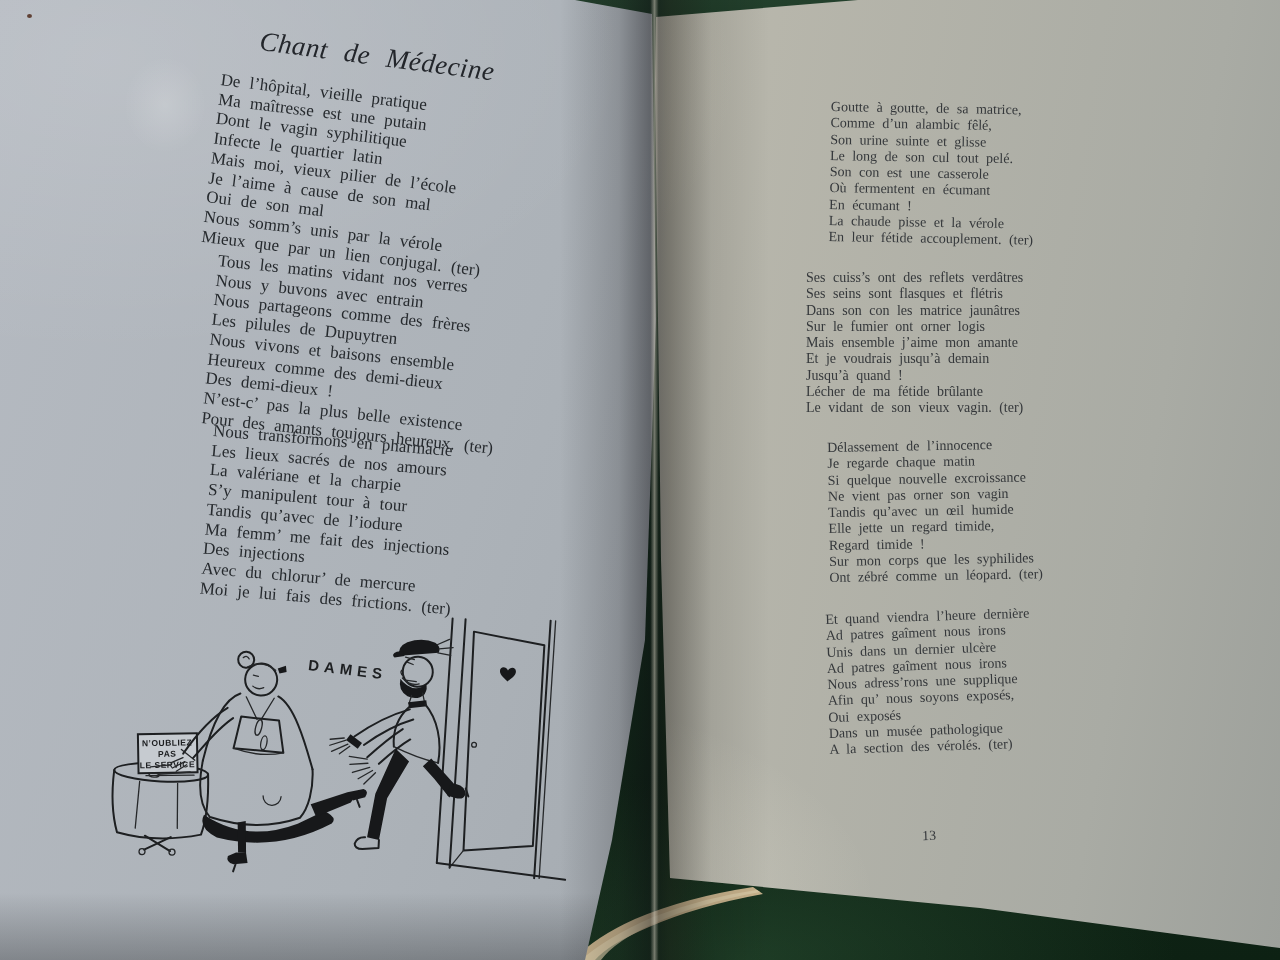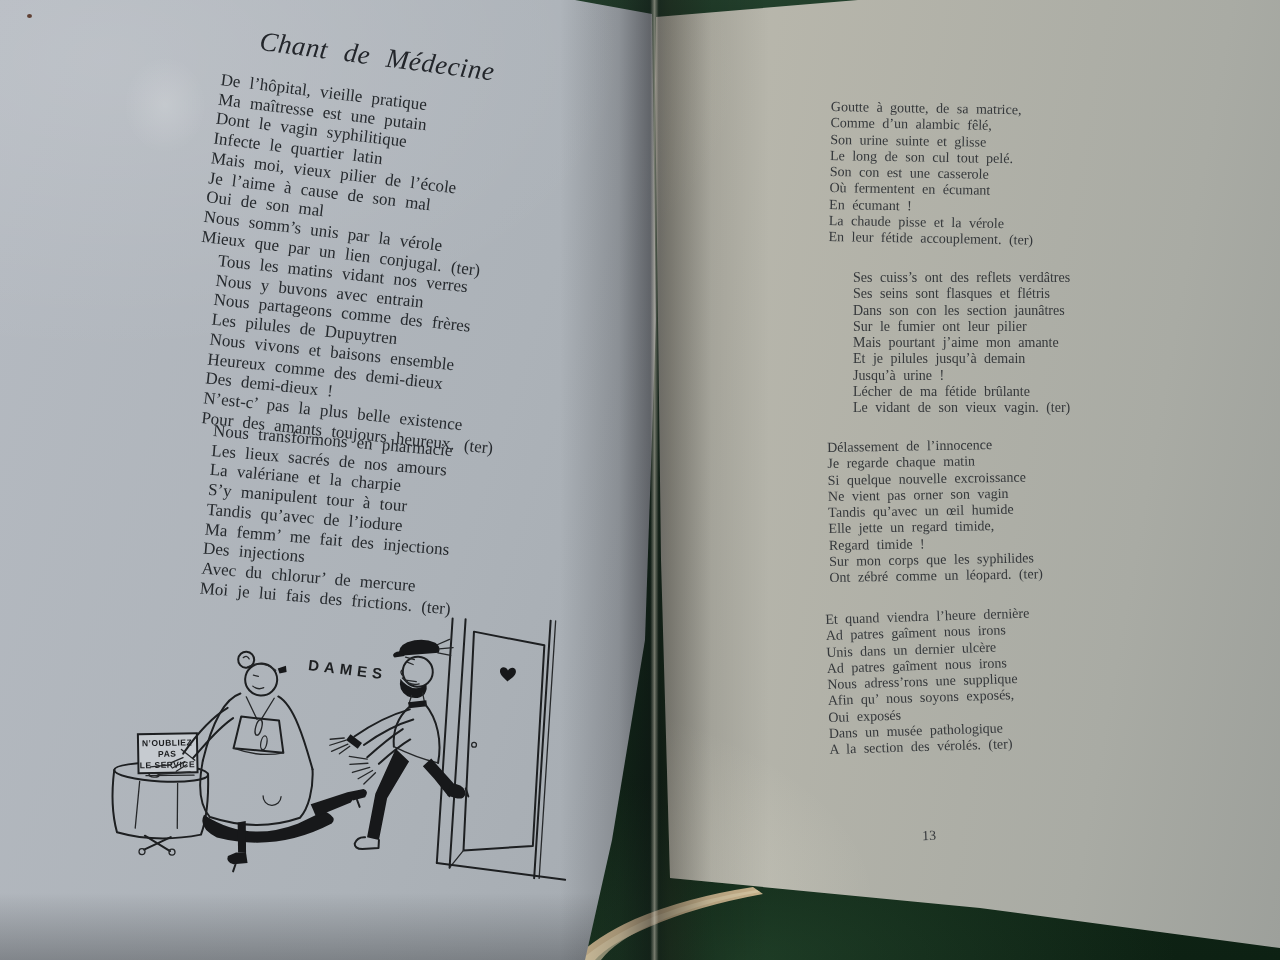--- a/index.html
+++ b/index.html
@@ -37,21 +37,21 @@
     color:#23262b;letter-spacing:0.5px;word-spacing:9px;transform:rotate(7.5deg);
     transform-origin:left top;white-space:nowrap;}
   .lp,.rp{position:absolute;inset:0;}
   .stanza{position:absolute;white-space:nowrap;transform-origin:left top;}
   .lp .stanza{font-size:17px;line-height:19.7px;color:#262a2e;word-spacing:5px;}
   .rp .stanza{font-size:14px;line-height:16.3px;color:#35383b;word-spacing:4px;}
   .lp .stanza:nth-child(1){left:222px;top:70px;transform:rotate(7deg);}
   .lp .stanza:nth-child(2){left:219px;top:251px;transform:rotate(6deg);}
   .lp .stanza:nth-child(3){left:214px;top:421px;transform:rotate(4.8deg);}
   .rp .stanza:nth-child(1){left:831px;top:99px;transform:rotate(1deg);}
-  .rp .stanza:nth-child(2){left:853px;top:270px;}
+  .rp .stanza:nth-child(2){left:806px;top:270px;}
   .rp .stanza:nth-child(3){left:827px;top:440px;transform:rotate(-1deg);}
   .rp .stanza:nth-child(4){left:825px;top:612px;transform:rotate(-1.8deg);}
   .folio{position:absolute;left:922px;top:828px;font-size:14px;color:#33363a;
     transform:rotate(-1.8deg);}
   
   .illus{position:absolute;left:100px;top:583px;z-index:3;transform:rotate(3deg);
     transform-origin:left top;}
   .illus svg{display:block;}
   .ln{fill:none;stroke:#1d1f21;stroke-width:2;stroke-linecap:round;stroke-linejoin:round;}
   .lnthin{fill:none;stroke:#26282a;stroke-width:1.3;stroke-linecap:round;}
@@ -213,25 +213,25 @@
           <div class="line">Le long de son cul tout pelé.</div>
           <div class="line">Son con est une casserole</div>
           <div class="line">Où fermentent en écumant</div>
           <div class="line">En écumant !</div>
           <div class="line">La chaude pisse et la vérole</div>
           <div class="line">En leur fétide accouplement. (ter)</div>
         </div>
         <div class="stanza">
           <div class="line">Ses cuiss’s ont des reflets verdâtres</div>
           <div class="line">Ses seins sont flasques et flétris</div>
-          <div class="line">Dans son con les section jaunâtres</div>
-          <div class="line">Sur le fumier ont leur pilier</div>
-          <div class="line">Mais pourtant j’aime mon amante</div>
-          <div class="line">Et je pilules jusqu’à demain</div>
-          <div class="line">Jusqu’à urine !</div>
+          <div class="line">Dans son con les matrice jaunâtres</div>
+          <div class="line">Sur le fumier ont orner logis</div>
+          <div class="line">Mais ensemble j’aime mon amante</div>
+          <div class="line">Et je voudrais jusqu’à demain</div>
+          <div class="line">Jusqu’à quand !</div>
           <div class="line">Lécher de ma fétide brûlante</div>
           <div class="line">Le vidant de son vieux vagin. (ter)</div>
         </div>
         <div class="stanza">
           <div class="line">Délassement de l’innocence</div>
           <div class="line">Je regarde chaque matin</div>
           <div class="line">Si quelque nouvelle excroissance</div>
           <div class="line">Ne vient pas orner son vagin</div>
           <div class="line">Tandis qu’avec un œil humide</div>
           <div class="line">Elle jette un regard timide,</div>

